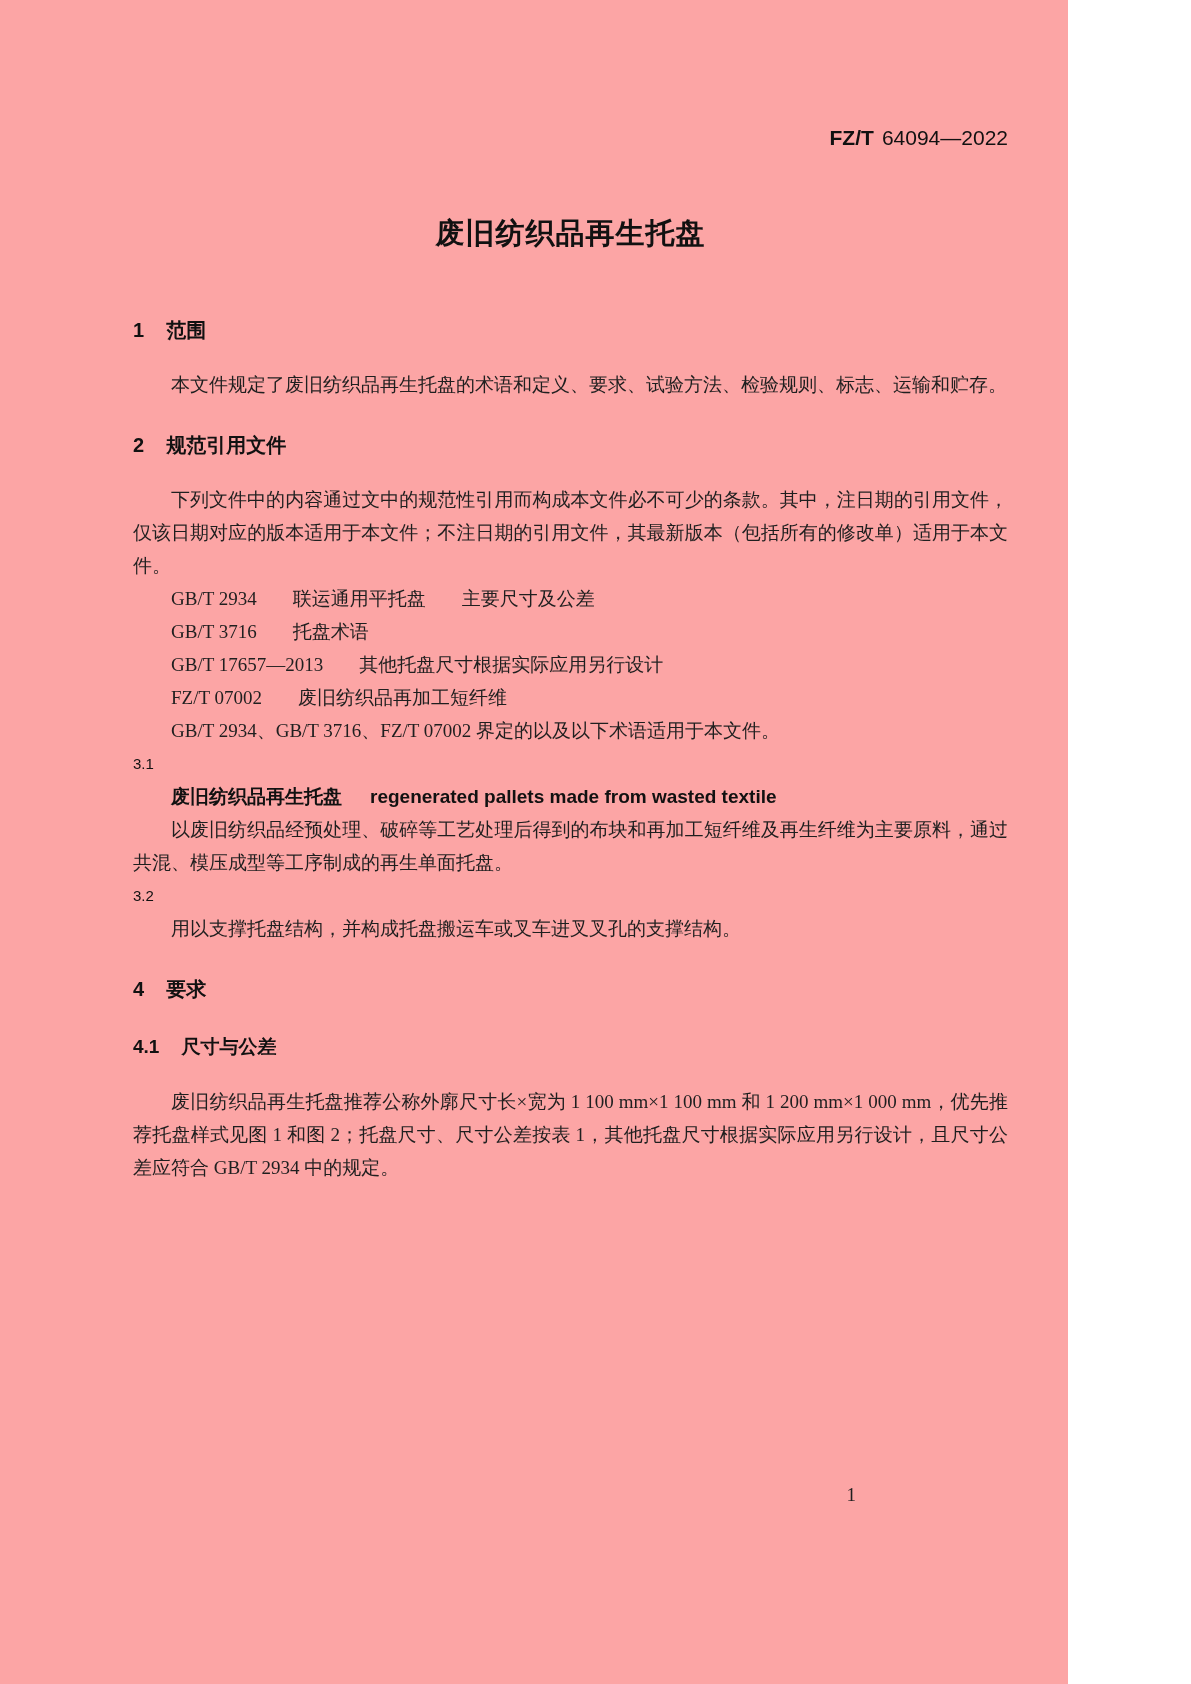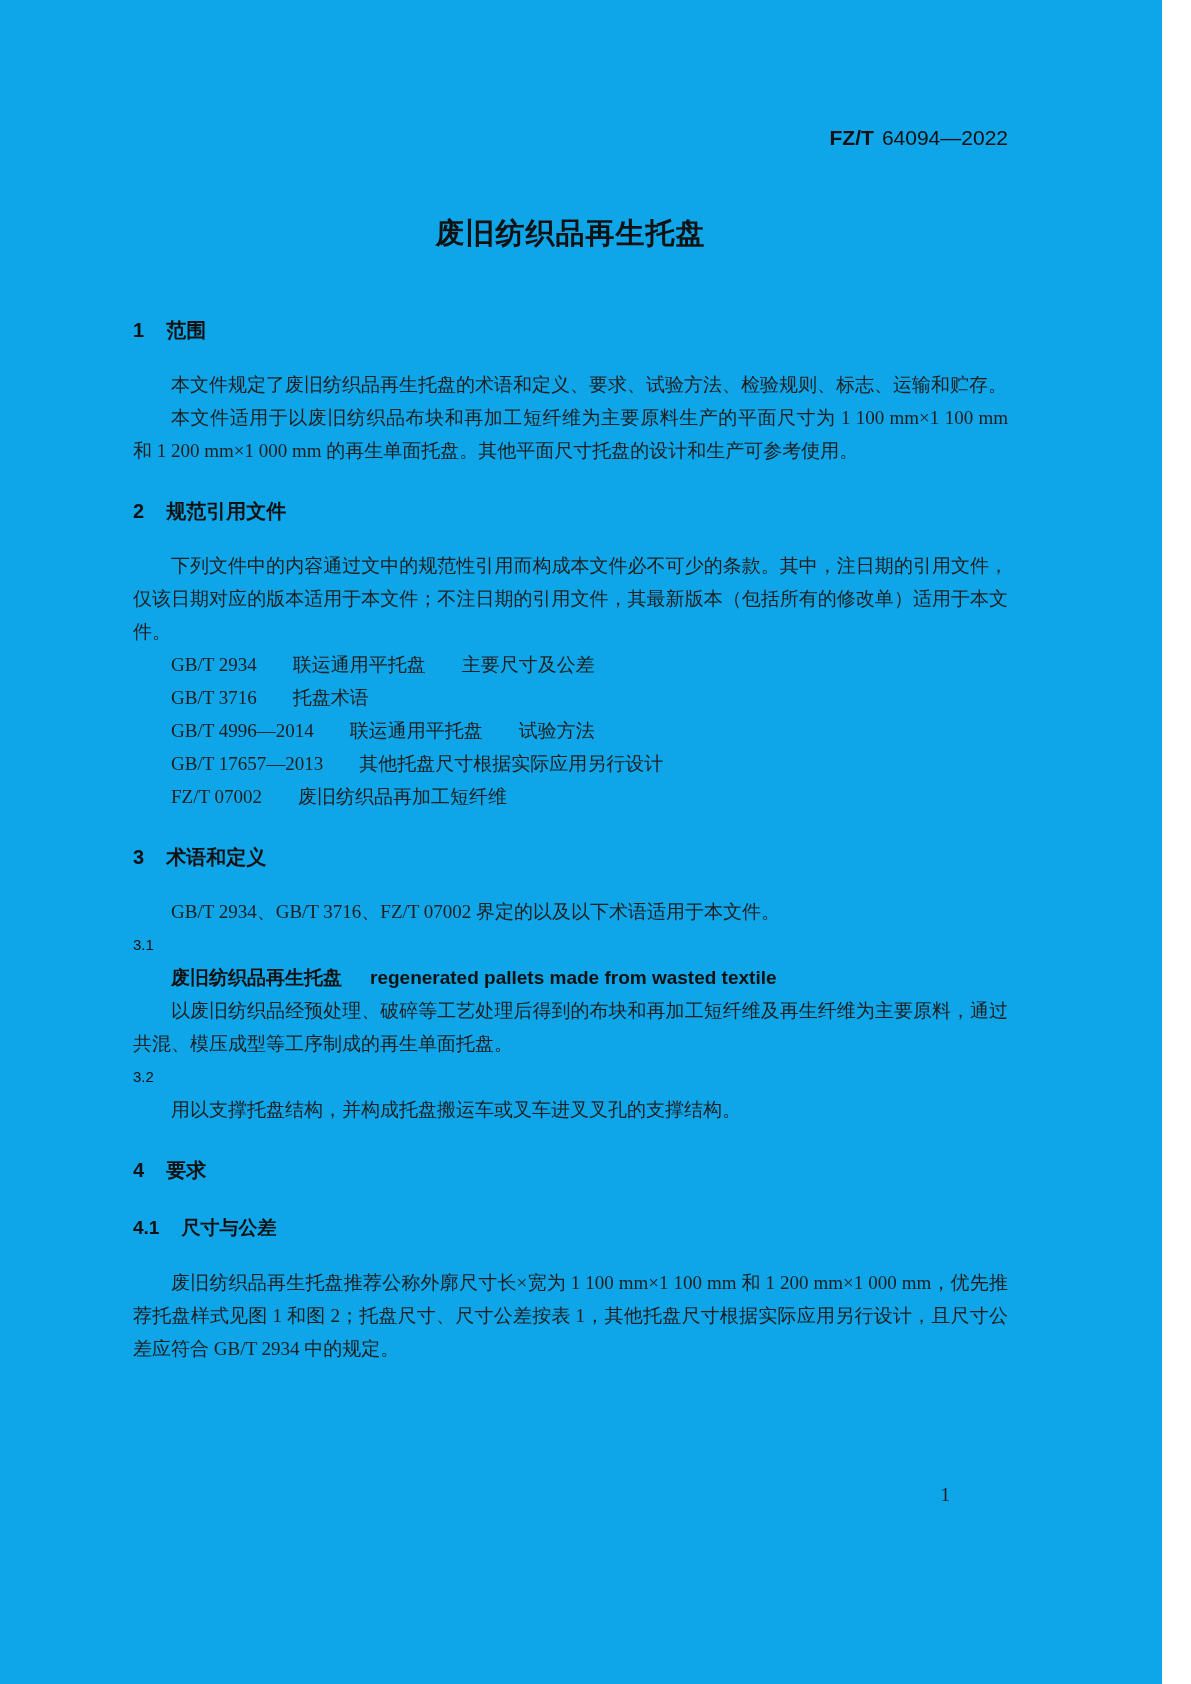--- a/index.html
+++ b/index.html
@@ -1,21 +1,21 @@
 <!DOCTYPE html>
 <html><head>
 <meta charset="utf-8">
 <style>
   * { margin: 0; padding: 0; box-sizing: border-box; }
   html, body { background: #ffffff; }
   .page {
     position: relative;
-    width: 1162px;
+    width: 1068px;
     height: 1684px;
-    background: #0ea5e9;
+    background: #fca5a5;
     overflow: hidden;
     font-family: "Liberation Serif", "DejaVu Serif", serif;
     color: #1f1f1f;
   }
   .content {
     position: absolute;
     left: 133px;
     top: 0;
     width: 875px;
   }
@@ -102,45 +102,38 @@
     <div class="doc-header">
       <span class="doc-prefix">FZ/T</span><span class="doc-rest">64094—2022</span>
     </div>
 
     <h1 class="title">废旧纺织品再生托盘</h1>
 
     <h2 class="sec-heading">
       <span class="h-num">1</span><span class="h-text">范围</span>
     </h2>
     <p class="para">本文件规定了废旧纺织品再生托盘的术语和定义、要求、试验方法、检验规则、标志、运输和贮存。</p>
-    <p class="para">本文件适用于以废旧纺织品布块和再加工短纤维为主要原料生产的平面尺寸为 1 100 mm×1 100 mm 和 1 200 mm×1 000 mm 的再生单面托盘。其他平面尺寸托盘的设计和生产可参考使用。</p>
 
     <h2 class="sec-heading">
       <span class="h-num">2</span><span class="h-text">规范引用文件</span>
     </h2>
     <p class="para">下列文件中的内容通过文中的规范性引用而构成本文件必不可少的条款。其中，注日期的引用文件，仅该日期对应的版本适用于本文件；不注日期的引用文件，其最新版本（包括所有的修改单）适用于本文件。</p>
     <p class="ref">
       <span class="ref-part">GB/T 2934</span><span class="ref-part">联运通用平托盘</span><span class="ref-part">主要尺寸及公差</span>
     </p>
     <p class="ref">
       <span class="ref-part">GB/T 3716</span><span class="ref-part">托盘术语</span><span class="ref-part"></span>
     </p>
     <p class="ref">
-      <span class="ref-part">GB/T 4996—2014</span><span class="ref-part">联运通用平托盘</span><span class="ref-part">试验方法</span>
-    </p>
-    <p class="ref">
       <span class="ref-part">GB/T 17657—2013</span><span class="ref-part">其他托盘尺寸根据实际应用另行设计</span><span class="ref-part"></span>
     </p>
     <p class="ref">
       <span class="ref-part">FZ/T 07002</span><span class="ref-part">废旧纺织品再加工短纤维</span><span class="ref-part"></span>
     </p>
 
-    <h2 class="sec-heading">
-      <span class="h-num">3</span><span class="h-text">术语和定义</span>
-    </h2>
     <p class="para">GB/T 2934、GB/T 3716、FZ/T 07002 界定的以及以下术语适用于本文件。</p>
 
     <p class="clause-num">3.1</p>
     <p class="term-line">
       <span class="term-zh">废旧纺织品再生托盘</span><span class="term-en">regenerated pallets made from wasted textile</span>
     </p>
     <p class="para">以废旧纺织品经预处理、破碎等工艺处理后得到的布块和再加工短纤维及再生纤维为主要原料，通过共混、模压成型等工序制成的再生单面托盘。</p>
 
     <p class="clause-num">3.2</p>
     <p class="para">用以支撑托盘结构，并构成托盘搬运车或叉车进叉叉孔的支撑结构。</p>

